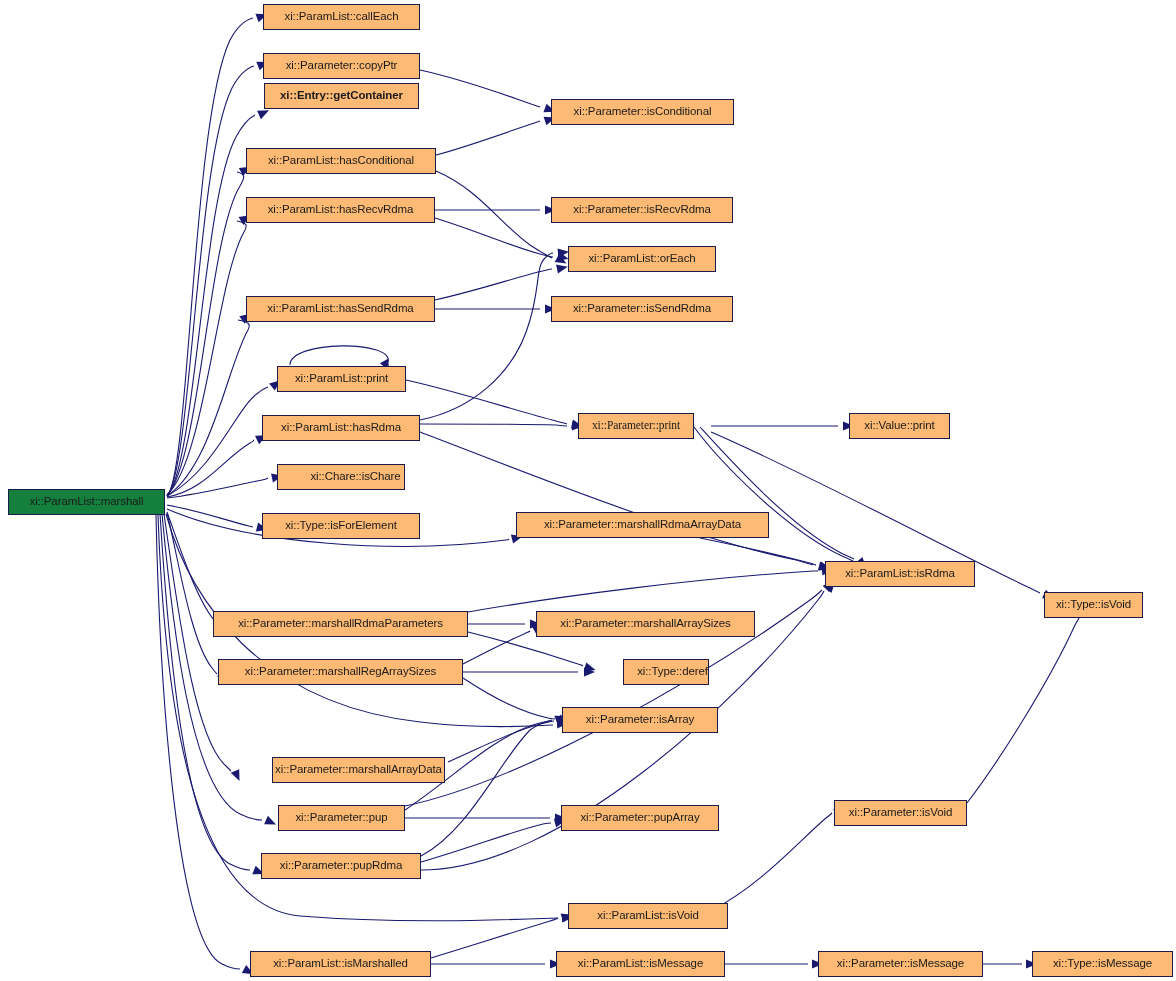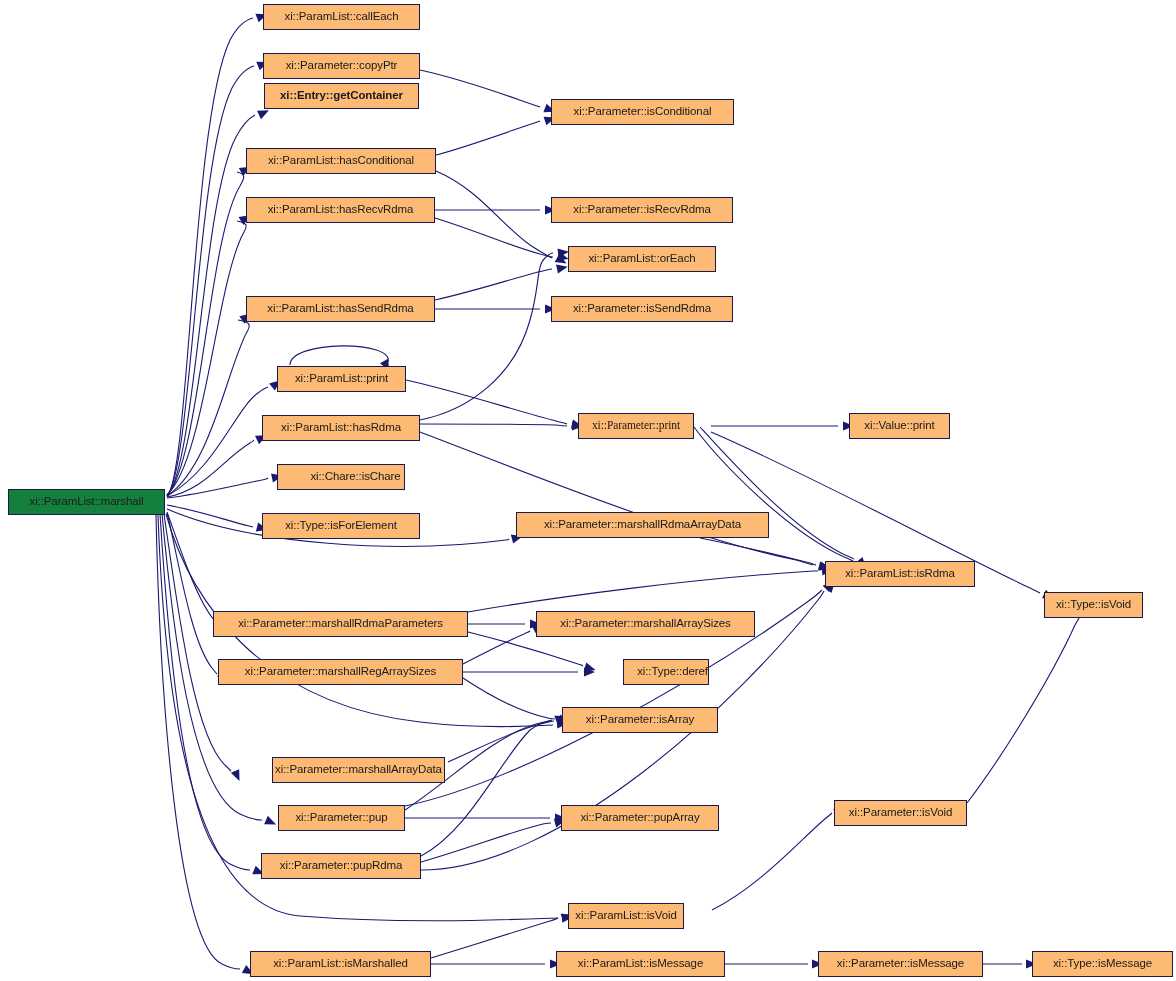--- a/index.html
+++ b/index.html
@@ -244,21 +244,21 @@
       </div>
       <div class="node" style="left: 623px; top: 659px; width: 86px; padding-left: 20px;">
         <span class="node-label">xi::Type::deref</span>
       </div>
       <div class="node" style="left: 562px; top: 707px; width: 156px;">
         <span class="node-label">xi::Parameter::isArray</span>
       </div>
       <div class="node" style="left: 561px; top: 805px; width: 158px;">
         <span class="node-label">xi::Parameter::pupArray</span>
       </div>
-      <div class="node" style="left: 568px; top: 903px; width: 116px; justify-content: center;">
+      <div class="node" style="left: 568px; top: 903px; width: 160px; justify-content: center;">
         <span class="node-label">xi::ParamList::isVoid</span>
       </div>
       <div class="node" style="left: 556px; top: 951px; width: 169px;">
         <span class="node-label">xi::ParamList::isMessage</span>
       </div>
       <div class="node" style="left: 849px; top: 413px; width: 101px;">
         <span class="node-label">xi::Value::print</span>
       </div>
       <div class="node" style="left: 825px; top: 561px; width: 150px;">
         <span class="node-label">xi::ParamList::isRdma</span>

